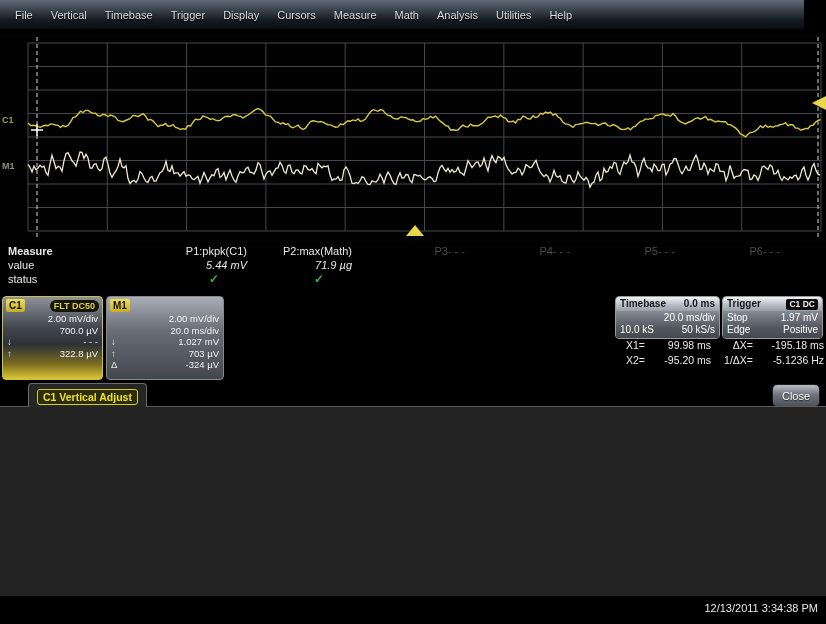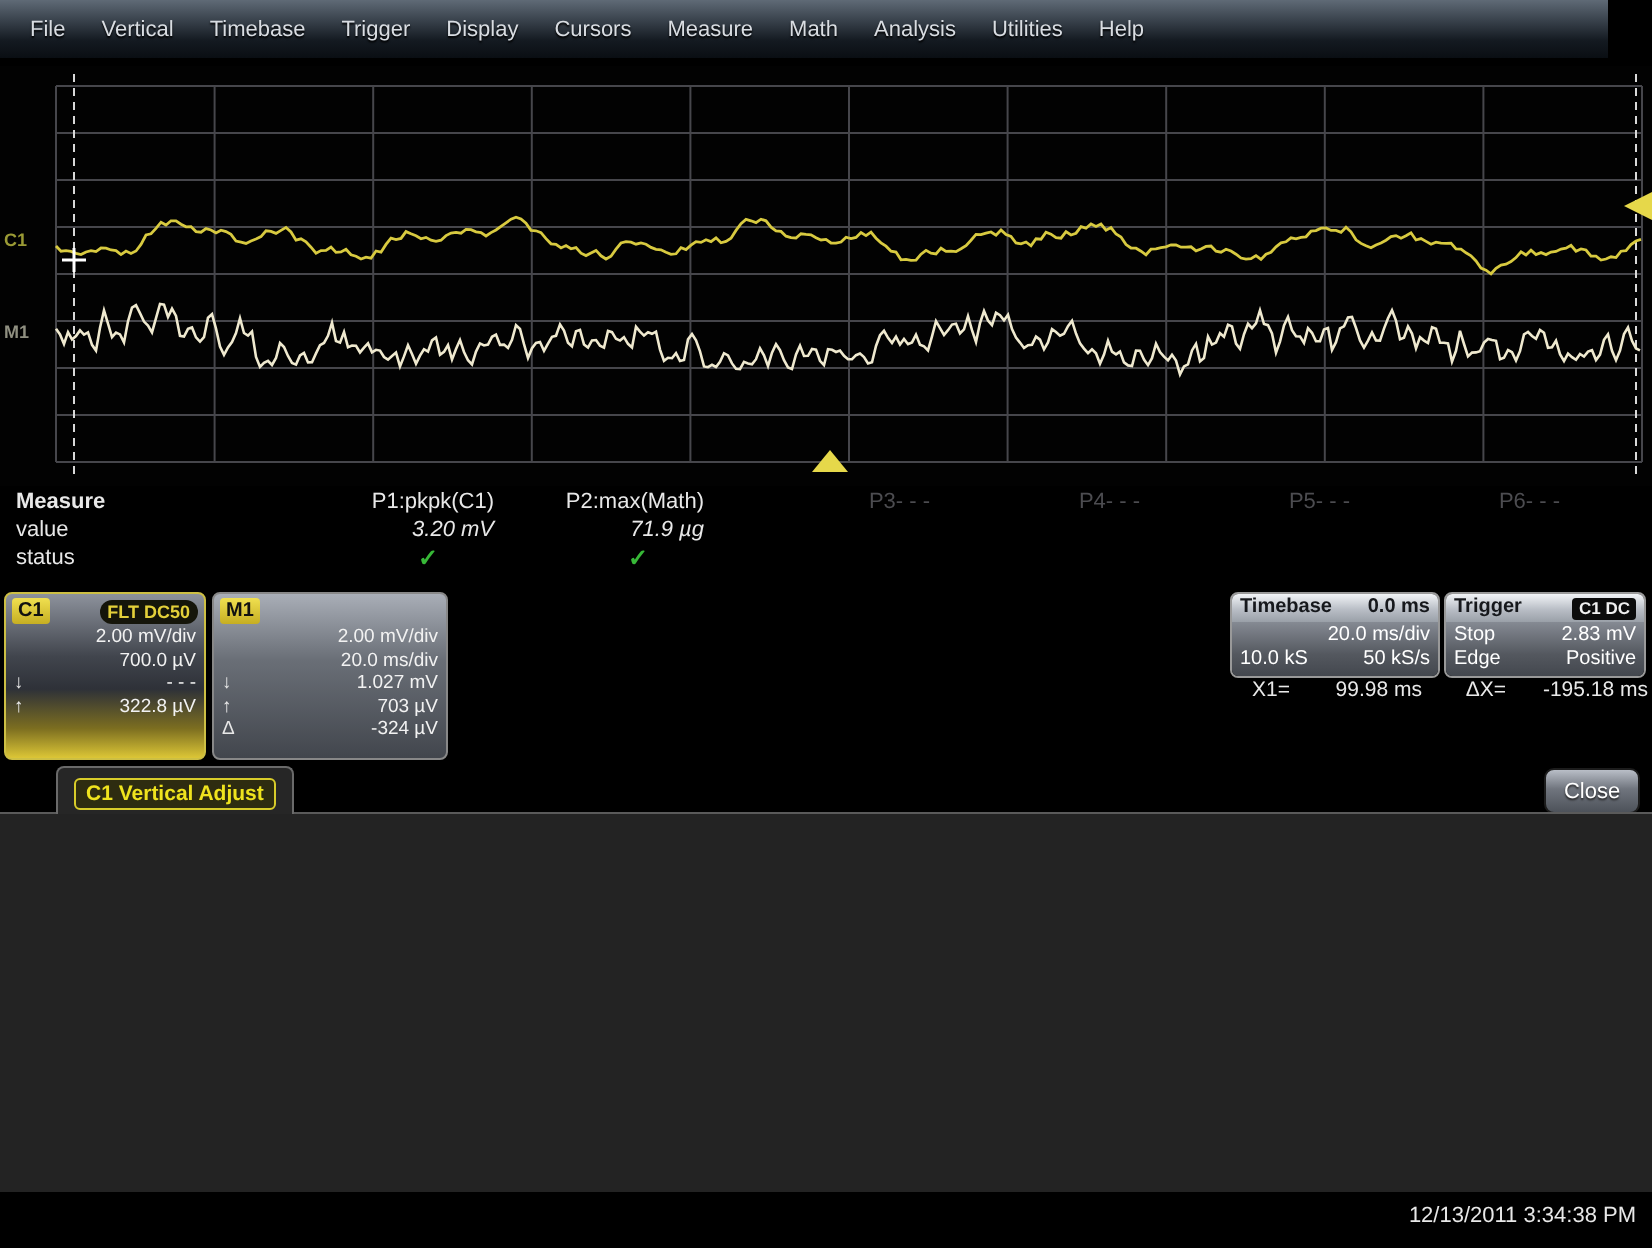--- a/index.html
+++ b/index.html
@@ -131,21 +131,21 @@
     <span class="trace-label m1-lbl">M1</span>
   </div>
 
   <div class="measure-panel">
     <div class="mrow-label" style="top:2px;font-weight:bold">Measure</div>
     <div class="mrow-label" style="top:16px">value</div>
     <div class="mrow-label" style="top:30px">status</div>
 
     <div class="m-col" style="left:143px">
       <div style="position:absolute;top:2px;right:0">P1:pkpk(C1)</div>
-      <div class="val" style="position:absolute;top:16px;right:0">3.20 mV</div>
+      <div class="val" style="position:absolute;top:16px;right:0">5.44 mV</div>
       <div class="chk" style="position:absolute;top:29px;right:28px">✓</div>
     </div>
     <div class="m-col" style="left:248px">
       <div style="position:absolute;top:2px;right:0">P2:max(Math)</div>
       <div class="val" style="position:absolute;top:16px;right:0">71.9 µg</div>
       <div class="chk" style="position:absolute;top:29px;right:28px">✓</div>
     </div>
     <div class="m-col dim" style="left:361px">
       <div style="position:absolute;top:2px;right:0">P3- - -</div>
     </div>
@@ -231,36 +231,42 @@
   </div>
 
   <div class="infobox trg-box">
     <div class="hd">
       <span>Trigger</span>
       <span class="trg-badge">C1 DC</span>
     </div>
     <div class="bd">
       <div class="r">
           <span>Stop</span>
-          <span>2.83 mV</span>
+          <span>1.97 mV</span>
         </div>
       <div class="r">
           <span>Edge</span>
           <span>Positive</span>
         </div>
     </div>
   </div>
 
   <div class="xcursors">
     <div class="xr">
       <span class="lab">X1=</span>
       <span class="val">99.98 ms</span>
       <span class="lab2">ΔX=</span>
       <span class="val2">-195.18 ms</span>
     </div>
+    <div class="xr">
+      <span class="lab">X2=</span>
+      <span class="val">-95.20 ms</span>
+      <span class="lab2">1/ΔX=</span>
+      <span class="val2">-5.1236 Hz</span>
+    </div>
   </div>
 
   <div class="dlg-tab"><b>C1 Vertical Adjust</b></div>
   <div class="close-btn">Close</div>
 
   <div class="dialog">
 
     
     
 

